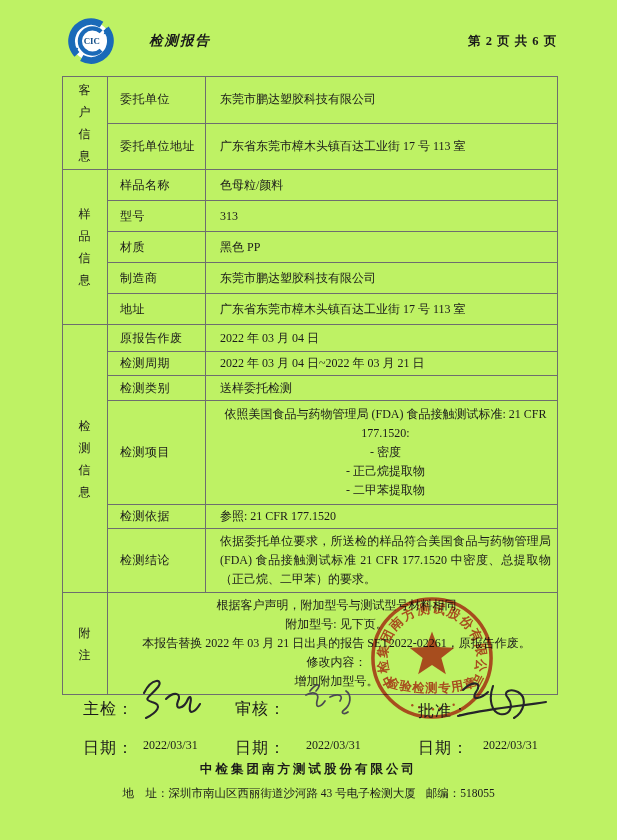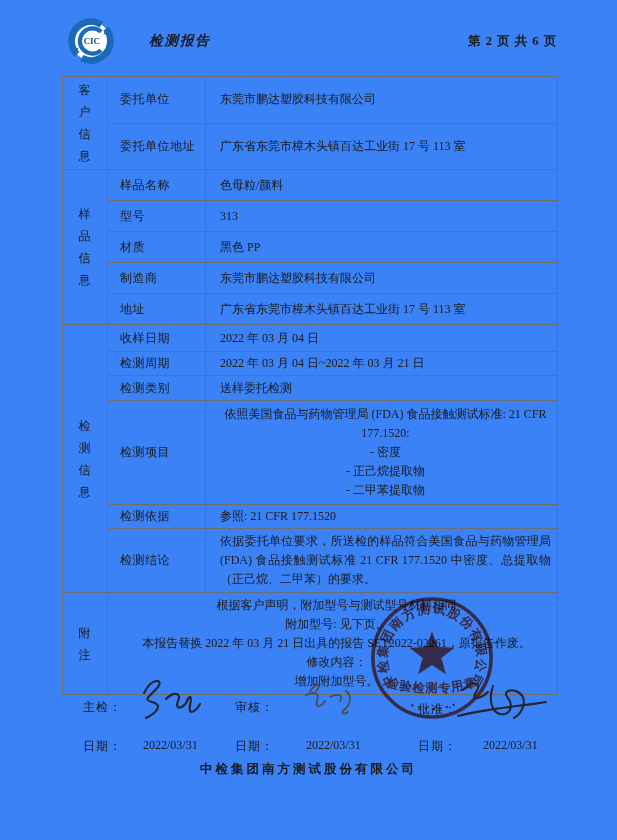--- a/index.html
+++ b/index.html
@@ -1,18 +1,18 @@
 <!DOCTYPE html>
 <html><head>
 <meta charset="utf-8">
 <style>
   * { margin:0; padding:0; box-sizing:border-box; }
   html,body { background:#ffffff; }
   body { font-family:"Liberation Serif","DejaVu Serif",serif; color:#1a1a1a; }
-  .page { position:relative; width:617px; height:840px; background:#3b82f6; overflow:hidden; }
+  .page { position:relative; width:617px; height:840px; background:#bef264; overflow:hidden; }
 
   
   .logo { position:absolute; left:64px; top:16px; }
   .hdr-title { position:absolute; left:149px; top:32px; font-size:13.5px; font-weight:bold; letter-spacing:2px;font-style:italic; }
   .hdr-no { position:absolute; left:237px; top:33px; font-size:12.5px; font-weight:bold; }
   .hdr-page { position:absolute; left:468px; top:33px; font-size:12.5px; font-weight:bold; letter-spacing:1px; }
 
   
   table.info { position:absolute; left:62px; top:76px; width:495px; border-collapse:collapse; table-layout:fixed; }
   table.info td { border:1px solid #6e6e6e; font-size:12px; vertical-align:middle; }
@@ -23,21 +23,21 @@
   td.pre { white-space:pre-line; line-height:19px; vertical-align:middle;text-align:center; }
   td.just { text-align:justify; line-height:19px; }
   tr.h35 { height:35px; } tr.h31 { height:31px; } tr.h27 { height:27px; }
   tr.h25 { height:25px; } tr.h24 { height:24px; } tr.h21 { height:21px; }
   tr.hproj { height:104px; } tr.hconc { height:57px; } tr.hnote { height:96px; }
 
   
   .stamp { position:absolute; left:368px; top:594px; mix-blend-mode:multiply; opacity:0.92; }
 
   
-  .lbl { position:absolute; font-size:12px; letter-spacing:1px; }
+  .lbl { position:absolute; font-size:16px; letter-spacing:1px; }
   .sig { position:absolute; }
   .sig path { fill:none; stroke:#25242a; stroke-width:2.1; stroke-linecap:round; stroke-linejoin:round; }
   .sig.light path { stroke:#4a4a50; stroke-width:1.7; }
   .dateval { position:absolute; font-size:12px; }
 
   
   .foot { position:absolute; left:0; width:617px; text-align:center; }
   .foot-co { top:761px; font-size:12.5px; font-weight:bold; letter-spacing:3px; }
   .foot-addr { top:786px; font-size:11.5px; }
   .foot-web { top:802px; font-size:11.5px; }
@@ -94,21 +94,21 @@
       <td class="fld">制造商</td>
       <td class="val">东莞市鹏达塑胶科技有限公司</td>
     </tr>
     <tr class="h31">
       <td class="fld">地址</td>
       <td class="val">广东省东莞市樟木头镇百达工业街 17 号 113 室</td>
     </tr>
 
     <tr class="h27">
       <td class="sec" rowspan="6"><span>检测信息</span></td>
-      <td class="fld">收样日期</td>
+      <td class="fld">原报告作废</td>
       <td class="val">2022 年 03 月 04 日</td>
     </tr>
     <tr class="h24">
       <td class="fld">检测周期</td>
       <td class="val">2022 年 03 月 04 日~2022 年 03 月 21 日</td>
     </tr>
     <tr class="h25">
       <td class="fld">检测类别</td>
       <td class="val">送样委托检测</td>
     </tr>
@@ -179,14 +179,15 @@
   </svg>
 
   <span class="lbl" style="left:83px; top:738px;">日期：</span>
   <span class="dateval" style="left:143px; top:738px;">2022/03/31</span>
   <span class="lbl" style="left:235px; top:738px;">日期：</span>
   <span class="dateval" style="left:306px; top:738px;">2022/03/31</span>
   <span class="lbl" style="left:418px; top:738px;">日期：</span>
   <span class="dateval" style="left:483px; top:738px;">2022/03/31</span>
 
   <div class="foot foot-co">中检集团南方测试股份有限公司</div>
+  <div class="foot foot-addr"><span>地　址：</span><span>深圳市南山区西丽街道沙河路 43 号电子检测大厦</span><span class="gap"></span><span>邮编：</span><span>518055</span></div>
 
 </div>
 
 </body></html>

